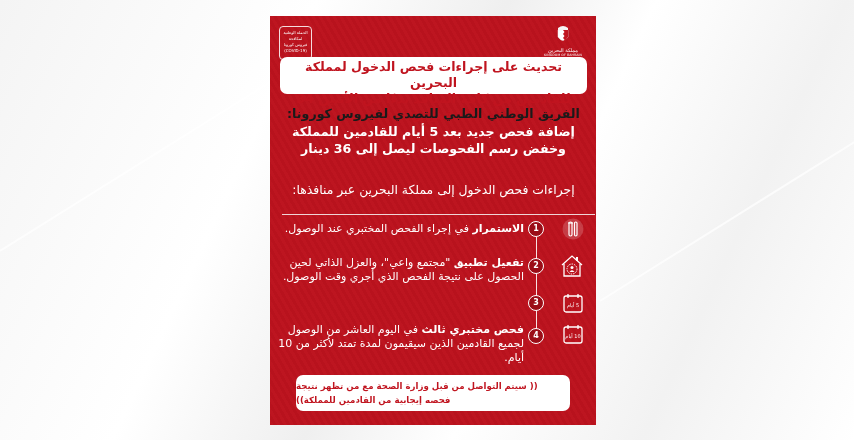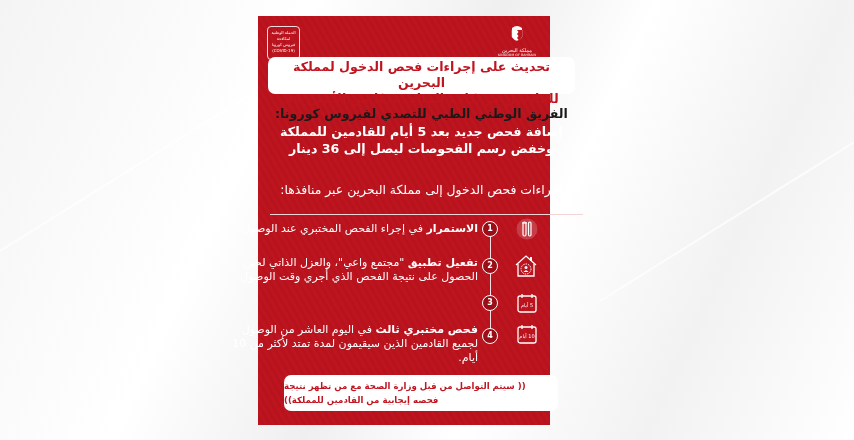--- a/index.html
+++ b/index.html
@@ -4,21 +4,21 @@
 <style>
   * { box-sizing: border-box; margin: 0; padding: 0; }
   html, body { width: 854px; height: 440px; overflow: hidden; }
   body {
     font-family: "DejaVu Sans", sans-serif;
     background: linear-gradient(115deg, #f4f4f4 0%, #ffffff 30%, #efefef 48%, #ffffff 62%, #f2f2f2 80%, #ffffff 100%);
     position: relative;
   }
   .bg-stripe { position: absolute; background: rgba(255,255,255,0.7); height: 2px; transform-origin: left; }
   .poster {
-    position: absolute; left: 258px; top: 16px; width: 292px; height: 409px;
+    position: absolute; left: 270px; top: 16px; width: 326px; height: 409px;
     background: repeating-linear-gradient(60deg, #bd1520 0px, #bd1520 3px, #b8121d 3px, #b8121d 6px);
     color: #fff; direction: rtl;
   }
   .logo-campaign {
     position: absolute; left: 9px; top: 10px; width: 33px; height: 34px;
     border: 1px solid rgba(255,255,255,0.85); border-radius: 4px;
     font-size: 4px; line-height: 6px; text-align: center; padding-top: 3px; color: #fff;
   }
   .logo-kingdom { position: absolute; right: 8px; top: 9px; width: 50px; height: 36px; text-align: center; }
   .crest { width: 14px; height: 20px; margin: 0 auto; position: relative; }

